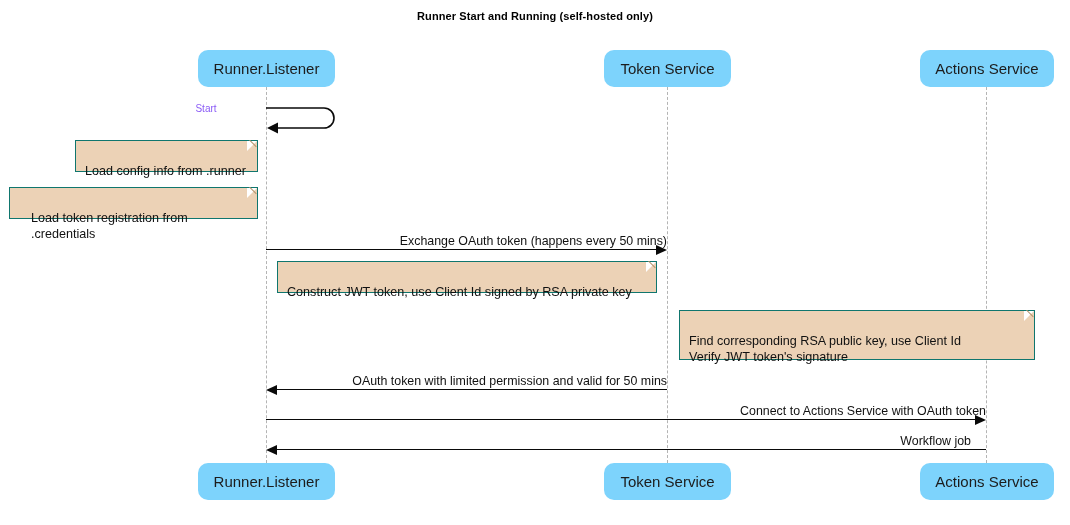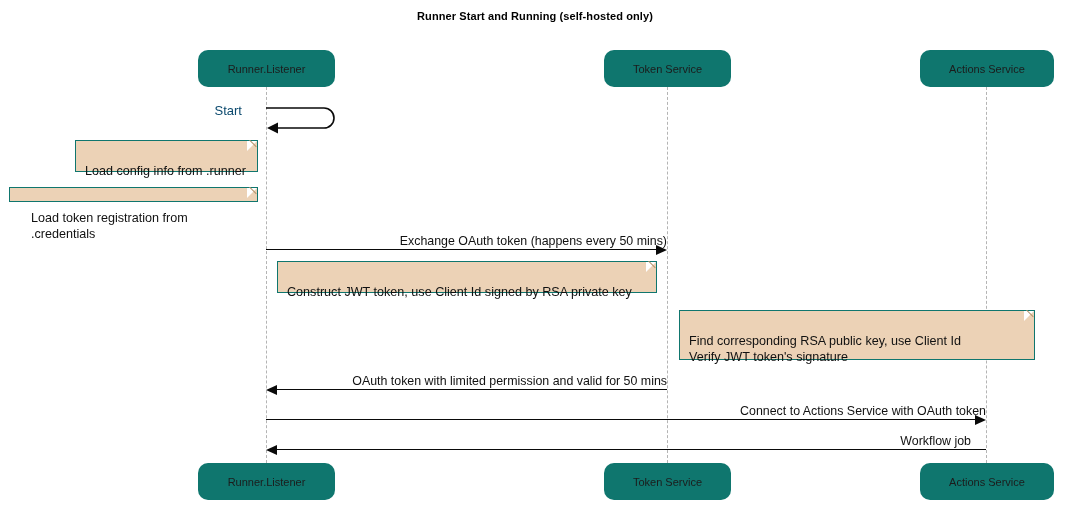--- a/index.html
+++ b/index.html
@@ -40,25 +40,25 @@
     border-left: 1px dashed #b4b4b4;
     top: 87px;
     height: 376px;
   }
 
   
   .participant {
     position: absolute;
     height: 37px;
     border-radius: 10px;
-    background: #0f766e;
+    background: #7dd3fc;
     display: flex;
     align-items: center;
     justify-content: center;
-    font-size: 11px;
+    font-size: 15px;
     color: #1c1c1c;
     box-sizing: border-box;
     white-space: nowrap;
   }
 
   
   .note {
     position: absolute;
     background: #ecd2b6;
     border: 1px solid #0f766e;
@@ -128,24 +128,24 @@
     text-align: right;
     white-space: nowrap;
   }
 
   
   .self-loop {
     position: absolute;
   }
   .self-label {
     position: absolute;
-    font-size: 13px;
-    color: #0c4a6e;
+    font-size: 10px;
+    color: #8b5cf6;
     white-space: nowrap;
-    text-align: right;
+    text-align: center;
   }
 </style>
 </head>
 <body>
 
 <div id="canvas">
 
   <div class="diagram-title">Runner Start and Running (self-hosted only)</div>
 
   <div class="lifeline" style="left:266px;"></div>
@@ -177,21 +177,21 @@
     <path d="M 6,10 L 64,10 A 10,10 0 0 1 64,30 L 18,30" fill="none" stroke="#0a0a0a" stroke-width="1.6"></path>
     <polygon points="18,24.5 18,35.5 7,30" fill="#0a0a0a"></polygon>
   </svg>
 
   <div class="note" style="left:75px; top:140px; width:183px; height:32px;">
     <span>Load config info from .runner</span>
     <span class="fold-tri"></span>
     <span class="fold-line"></span>
   </div>
 
-  <div class="note" style="left:9px; top:187px; width:249px; height:15px;padding-left:21px;">
+  <div class="note" style="left:9px; top:187px; width:249px; height:32px;padding-left:21px;">
     <span>Load token registration from .credentials</span>
     <span class="fold-tri"></span>
     <span class="fold-line"></span>
   </div>
 
   <div class="msg-label" style="left:266px; top:234px; width:401px;">Exchange OAuth token (happens every 50 mins)</div>
   <div class="msg-line" style="left:266px; top:249px; width:390px;"></div>
   <div class="arrow-right" style="left:656px; top:244.5px;"></div>
 
   <div class="note" style="left:277px; top:261px; width:380px; height:32px;">

